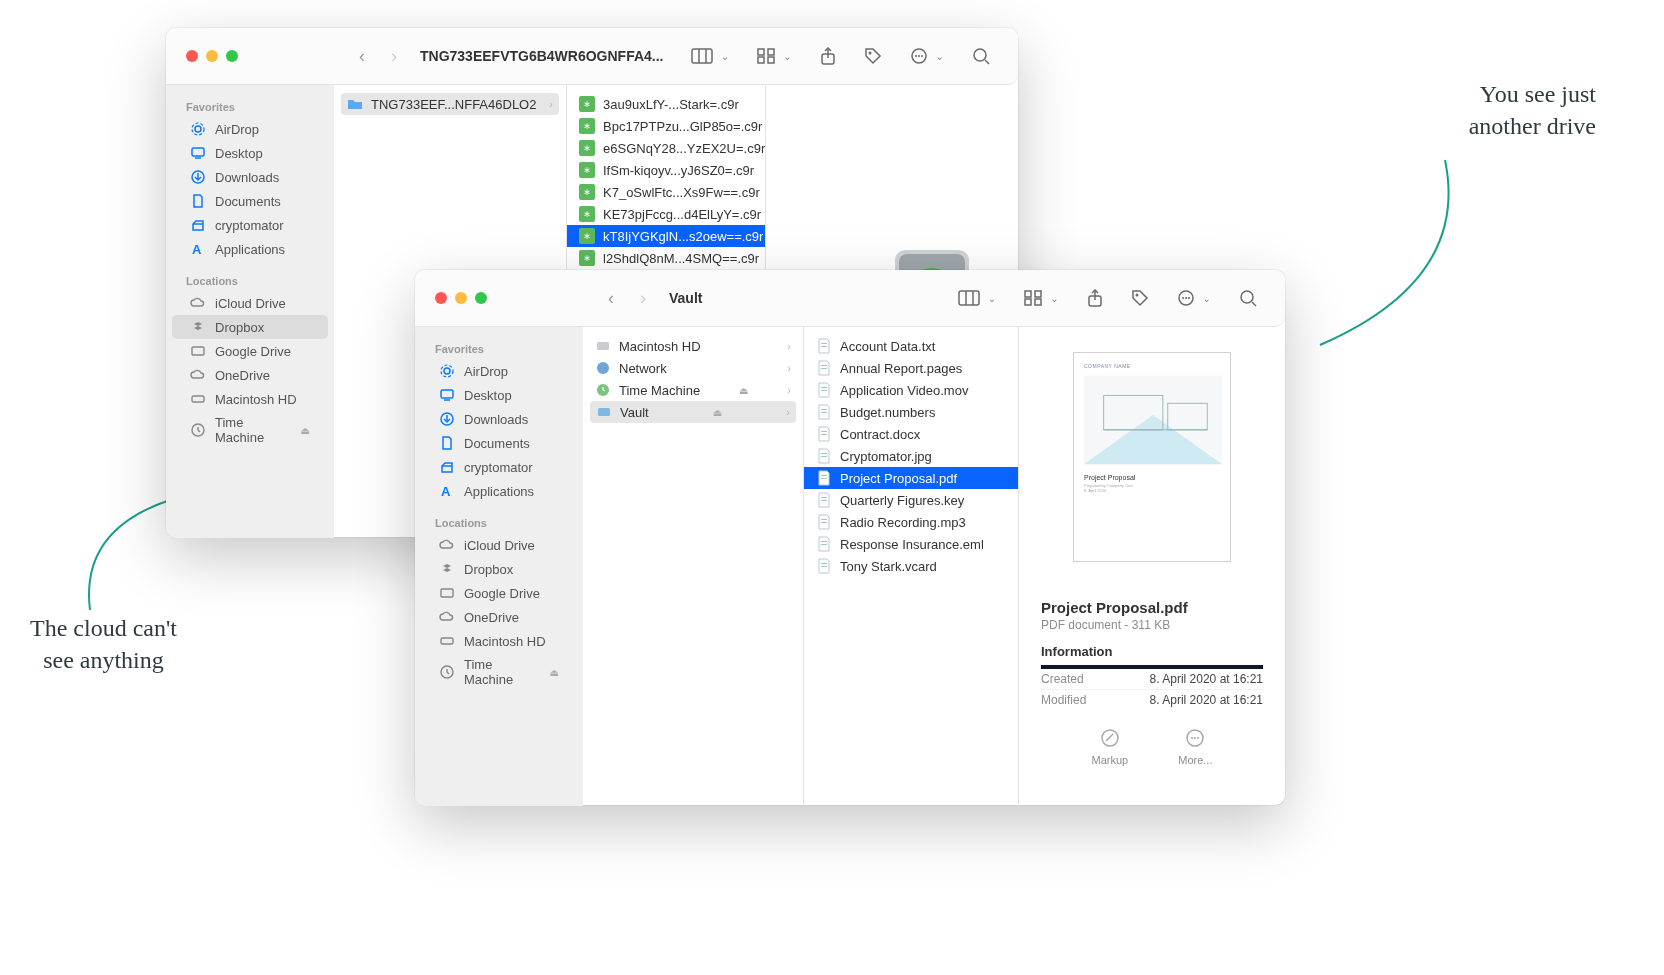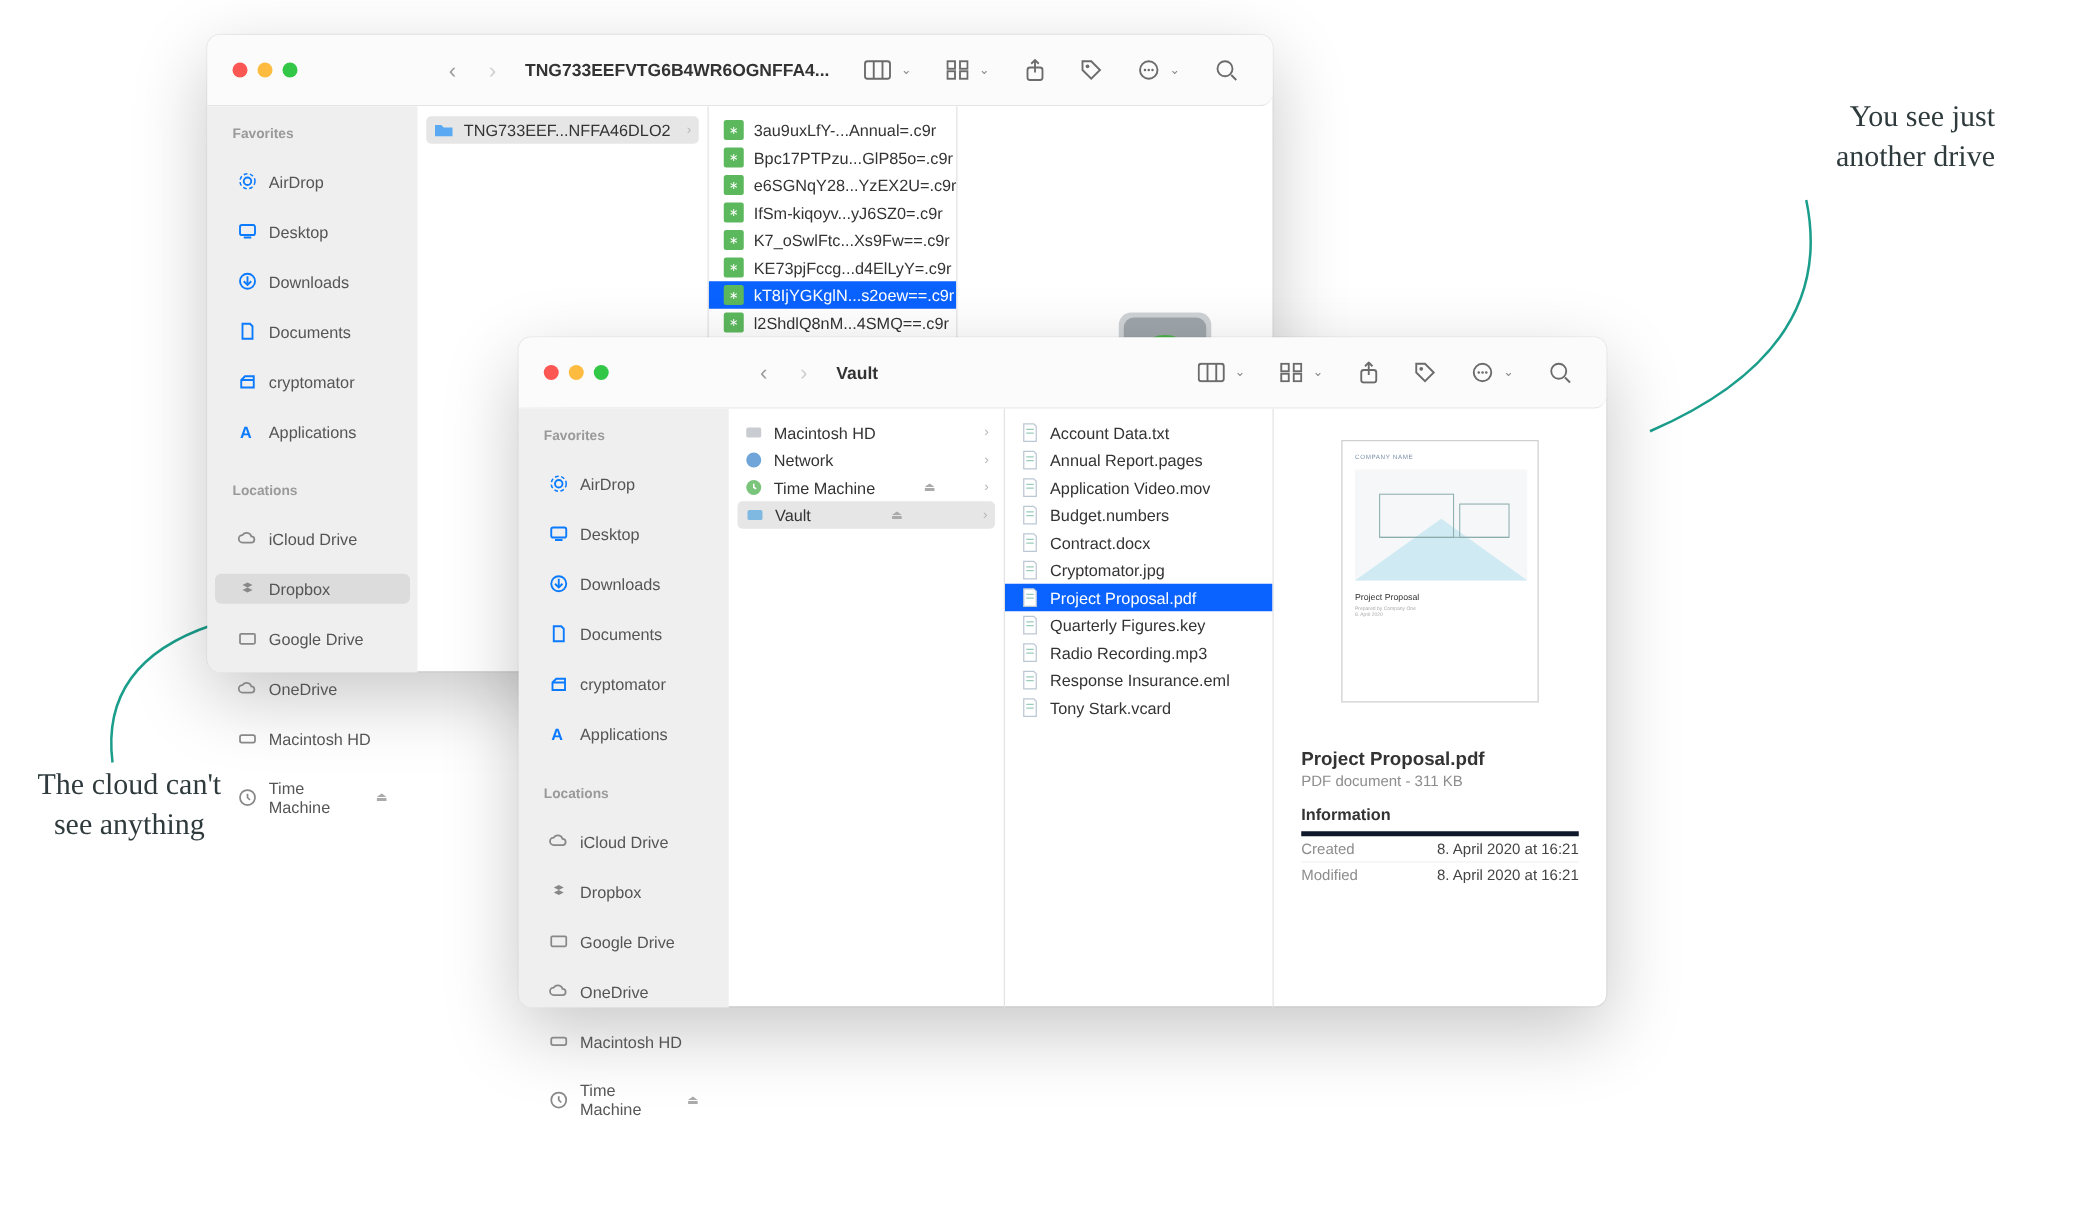--- a/index.html
+++ b/index.html
@@ -9,21 +9,21 @@
   .traffic{display:flex;gap:8px;padding-left:20px;padding-right:18px}
   .dot{width:12px;height:12px;border-radius:50%}
   .rd{background:#fc5753}.yl{background:#fdbc40}.gr{background:#33c748}
   .nav-btn{width:32px;text-align:center;color:#9b9b9b;font-size:18px;font-weight:500}
   .title{font-weight:600;color:#333;margin-left:10px;margin-right:auto;white-space:nowrap}
   .tb-icons{display:flex;gap:28px;padding-right:28px;color:#6b6b6b;align-items:center}
   .tb-ico{fill:none;stroke:#6b6b6b;stroke-width:1.5}
   .columns{display:flex;height:calc(100% - 56px)}
   .sidebar{width:168px;background:#efefef;border-radius:0 0 0 10px;padding:12px 0;font-size:13px;color:#555}
   .sec-hdr{padding:4px 20px;font-size:11px;color:#9a9a9a;font-weight:700}
-  .sb-item{display:flex;align-items:center;gap:9px;padding:4px 18px;border-radius:5px;margin:16px 6px}
+  .sb-item{display:flex;align-items:center;gap:9px;padding:4px 18px;border-radius:5px;margin:0 6px}
   .sb-item.sel{background:#dcdcdc}
   .sb-ico{width:16px;height:16px;flex:none;display:inline-flex;align-items:center;justify-content:center;color:#0a7aff;font-size:14px}
   .sb-item span.loc-ico{color:#888}
   .col{border-right:1px solid #e3e3e3;padding:8px 0;font-size:13px;color:#333;overflow:hidden}
   .row{display:flex;align-items:center;gap:8px;padding:3px 12px;white-space:nowrap}
   .row.sel{background:#0a62ff;color:#fff}
   .row.hov{background:#e6e6e6;border-radius:4px;margin:0 7px;padding:3px 6px}
   .fico{width:16px;height:16px;flex:none;background:#5cb85c;border-radius:2px;display:flex;align-items:center;justify-content:center;color:#fff;font-size:9px}
   .arrow-r{margin-left:auto;color:#b5b5b5;font-size:11px}
   .preview{flex:1;display:flex;flex-direction:column}
@@ -221,21 +221,21 @@
               <path d="M1,4 L6,4 L8,6 L15,6 L15,13 L1,13 Z" fill="#5aa9f2"></path>
             </svg>
         </span>
         <span>TNG733EEF...NFFA46DLO2</span>
         <span class="arrow-r">›</span>
       </div>
     </div>
     <div class="col" style="width:198px" id="enc-files">
         <div class="row">
           <span class="fico">∗</span>
-          <span>3au9uxLfY-...Annual=.c9r</span>
+          <span>3au9uxLfY-...Stark=.c9r</span>
         </div>
         <div class="row">
           <span class="fico">∗</span>
           <span>Bpc17PTPzu...GlP85o=.c9r</span>
         </div>
         <div class="row">
           <span class="fico">∗</span>
           <span>e6SGNqY28...YzEX2U=.c9r</span>
         </div>
         <div class="row">
@@ -595,16 +595,34 @@
         <div style="border-top:4px solid #0f172a">
           <div class="info-row">
               <span class="k">Created</span>
               <span>8. April 2020 at 16:21</span>
             </div>
           <div class="info-row" style="border-top:1px solid #f2f2f2">
               <span class="k">Modified</span>
               <span>8. April 2020 at 16:21</span>
             </div>
         </div>
+        <div class="prev-actions">
+          <div class="prev-act">
+            <svg width="20" height="20">
+                <circle cx="10" cy="10" r="8" fill="none" stroke="#a6a6a6" stroke-width="1.5"></circle>
+                <path d="M6,13 L13,6" stroke="#a6a6a6" stroke-width="1.5"></path>
+              </svg>
+            <span>Markup</span>
+          </div>
+          <div class="prev-act">
+            <svg width="20" height="20">
+                <circle cx="10" cy="10" r="8" fill="none" stroke="#a6a6a6" stroke-width="1.5"></circle>
+                <circle cx="7" cy="10" r="1" fill="#a6a6a6"></circle>
+                <circle cx="10" cy="10" r="1" fill="#a6a6a6"></circle>
+                <circle cx="13" cy="10" r="1" fill="#a6a6a6"></circle>
+              </svg>
+            <span>More...</span>
+          </div>
+        </div>
       </div>
     </div>
   </div>
 </div>
 
 </body></html>

